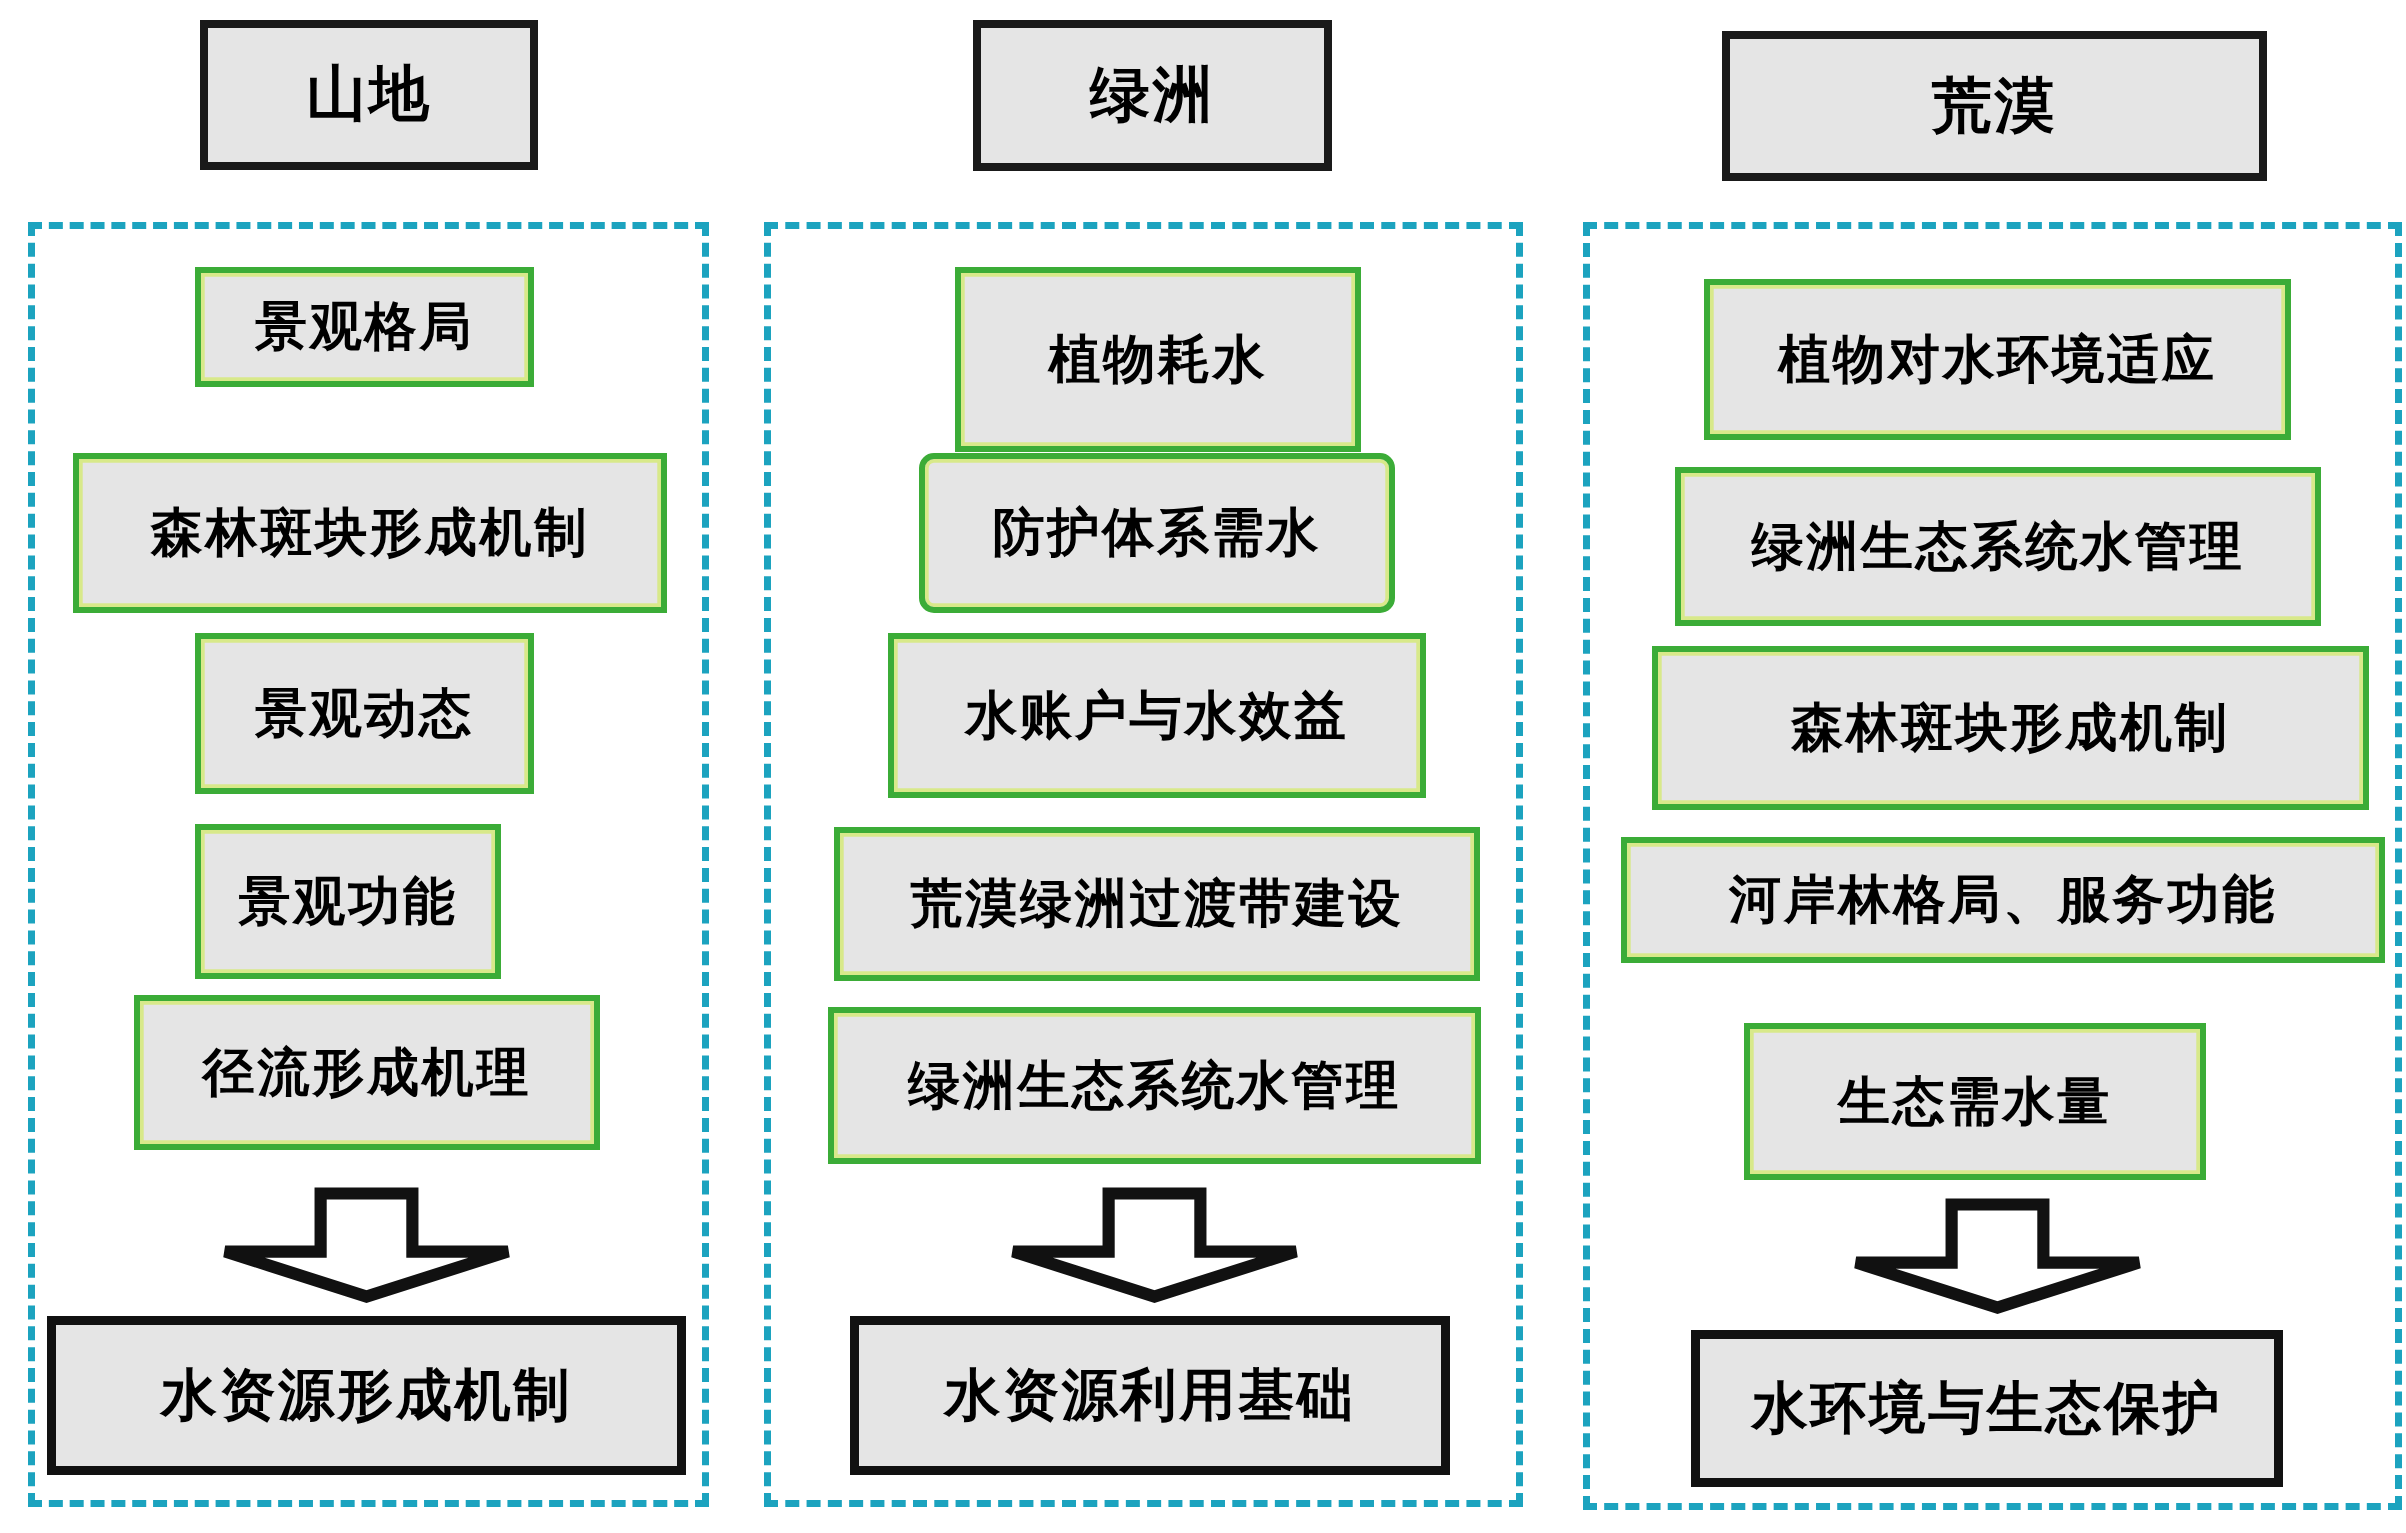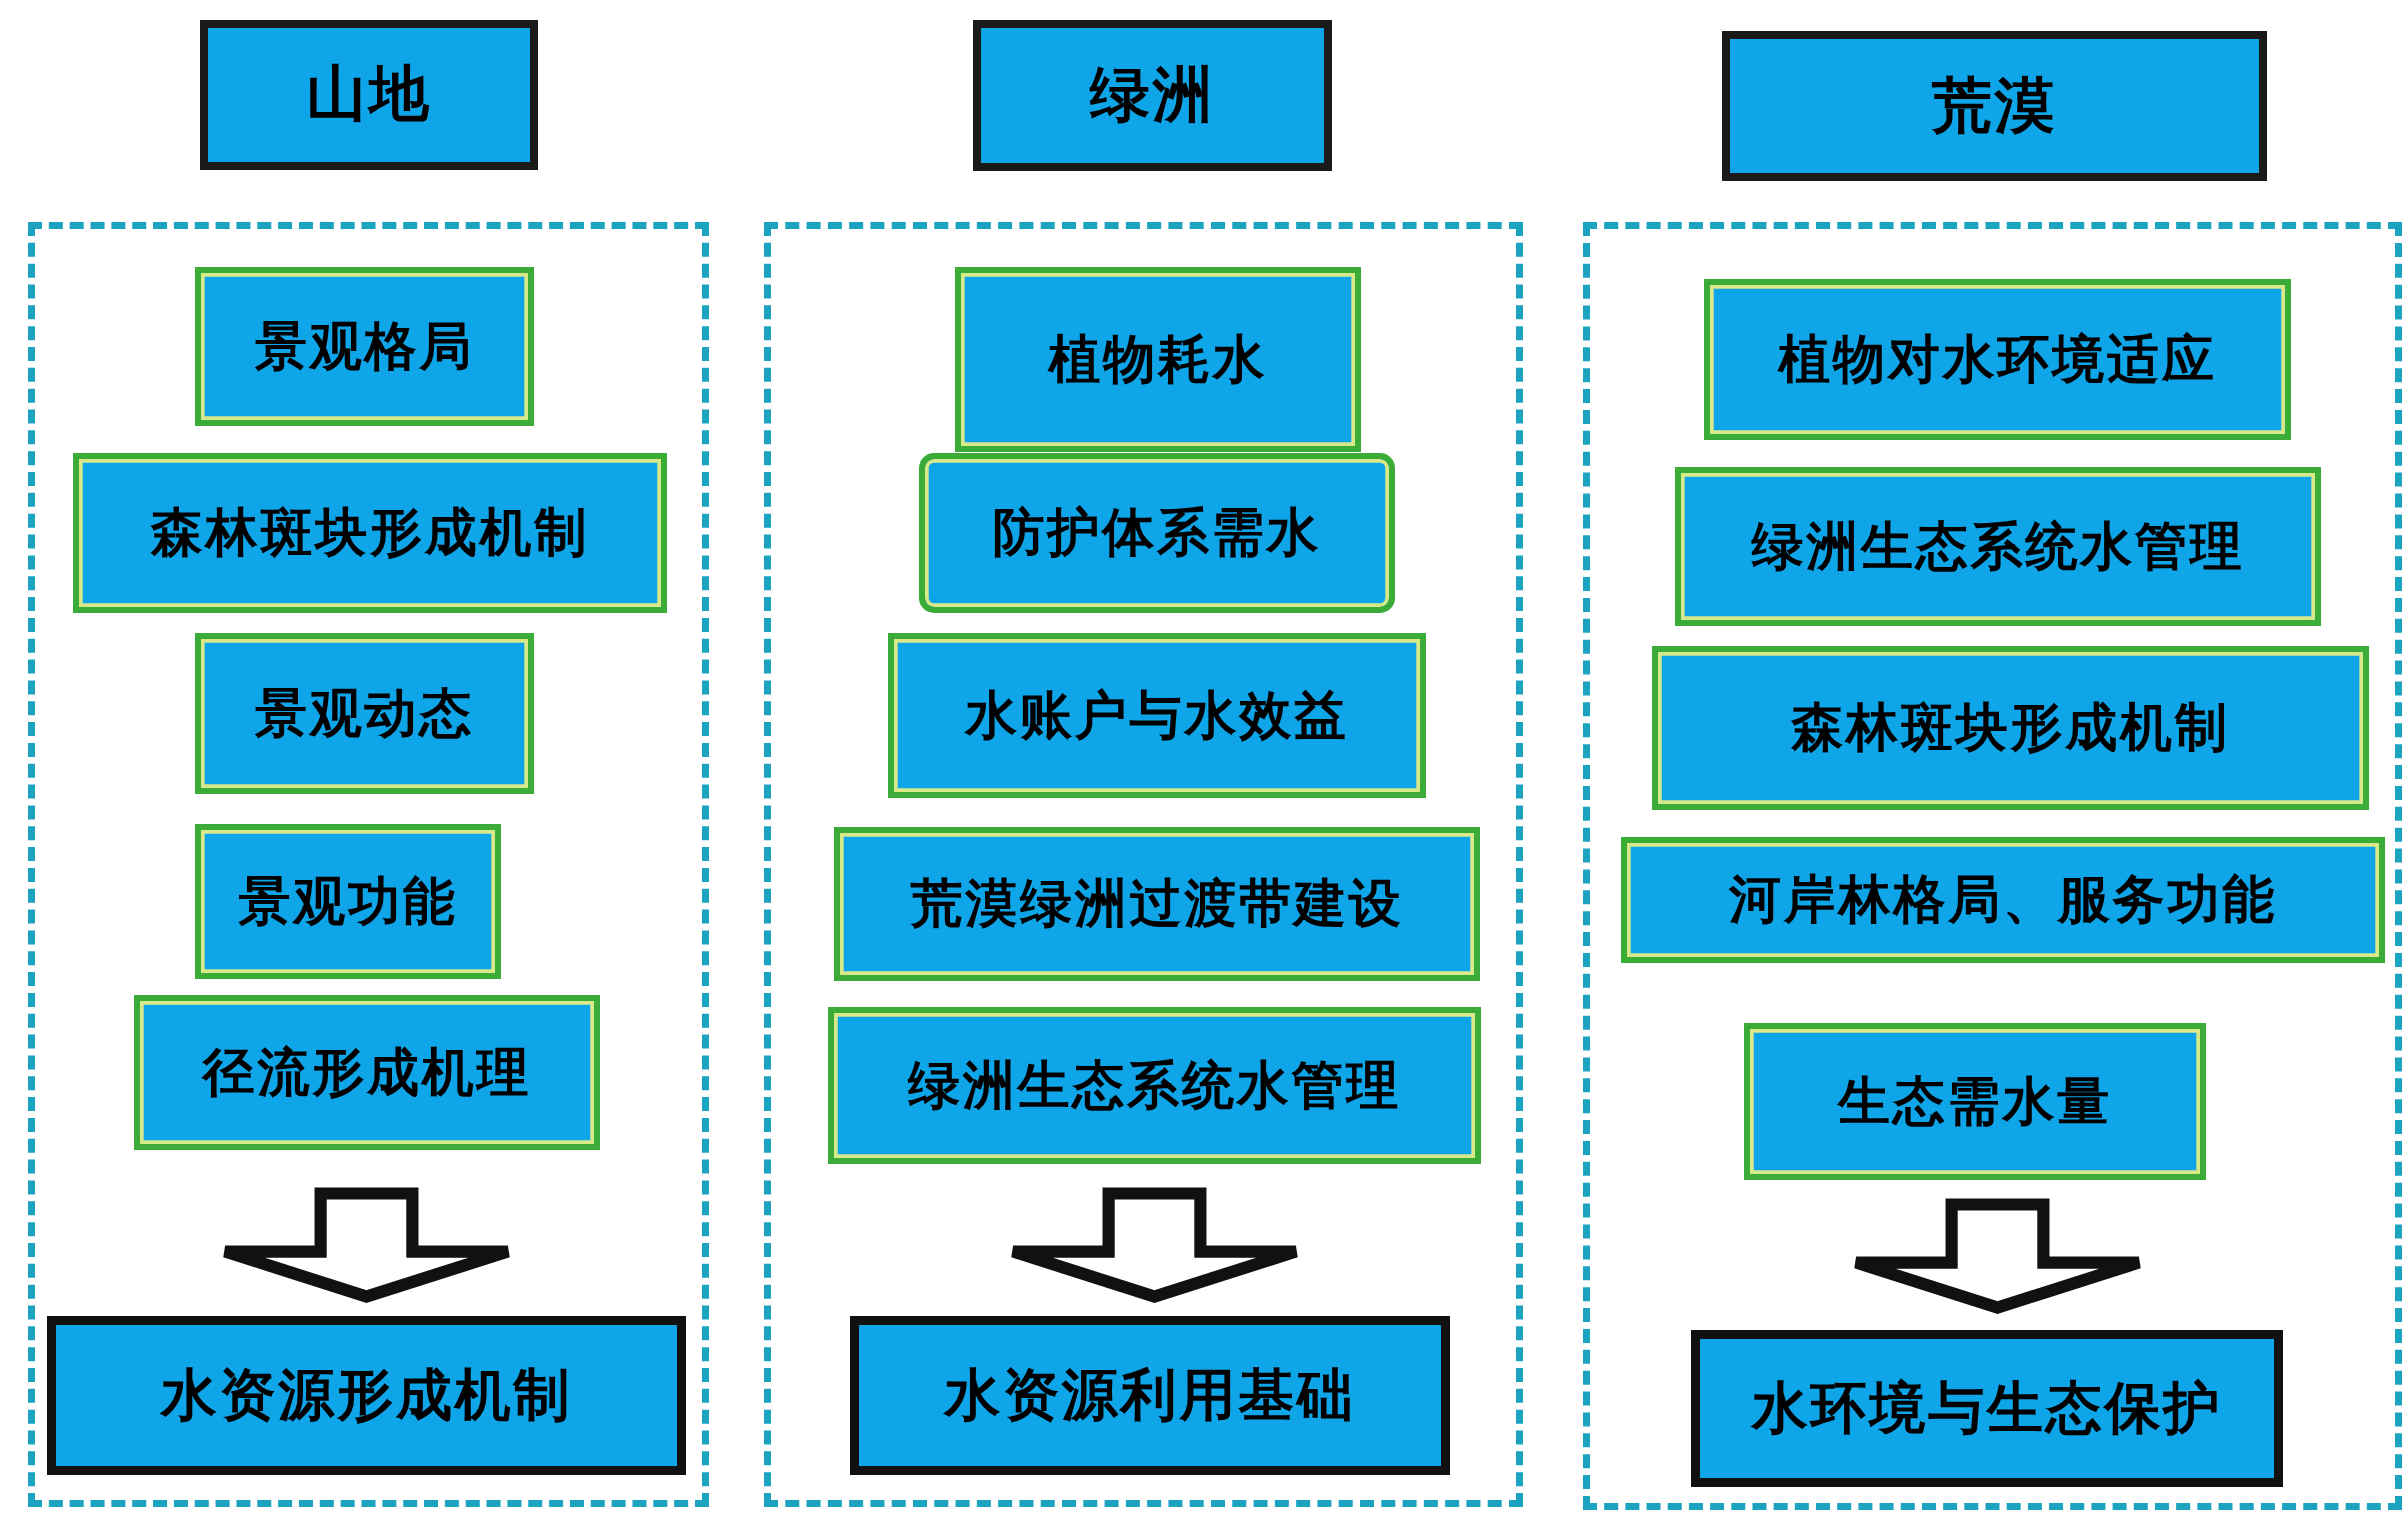--- a/index.html
+++ b/index.html
@@ -5,21 +5,21 @@
   html,body{margin:0;padding:0;background:#ffffff;}
   body{
     position:relative;
     width:2407px;height:1534px;
     font-family:"Liberation Serif","DejaVu Serif",serif;
     color:#000;
   }
   .box{
     position:absolute;
     box-sizing:border-box;
-    background:#0ea5e9;
+    background:#e5e5e5;
     display:flex;align-items:center;justify-content:center;
     text-align:center;
     font-weight:bold;
     letter-spacing:2.8px;
     white-space:nowrap;
   }
   .header{border:8.4px solid #1a1a1a;font-size:60px;}
   .item{
     border:6.6px solid #3bac37;
     box-shadow:inset 0 0 0 3.7px #d8e98a;
@@ -30,21 +30,21 @@
     position:absolute;
     box-sizing:border-box;
     border:7.5px dashed #1ca3bf;
     background:transparent;
   }
   .arrow{position:absolute;}
 
   
   .c1-header{left:200px;top:19.7px;width:338px;height:150px;}
   .c1-panel {left:28px;top:222px;width:681px;height:1285px;}
-  .c1-i0{left:195px;top:267px;width:339px;height:159px;}
+  .c1-i0{left:195px;top:267px;width:339px;height:120px;}
   .c1-i1{left:73px;top:453px;width:594px;height:160px;}
   .c1-i2{left:195px;top:633px;width:339px;height:161px;}
   .c1-i3{left:195px;top:824px;width:306px;height:155px;}
   .c1-i4{left:134px;top:995px;width:466px;height:155px;}
   .c1-arrow{left:212px;top:1186px;width:309px;height:118px;}
   .c1-result{left:47px;top:1316px;width:639px;height:159px;}
 
   
   .c2-header{left:973px;top:19.7px;width:359px;height:151px;}
   .c2-panel {left:764px;top:222px;width:759px;height:1285px;}

